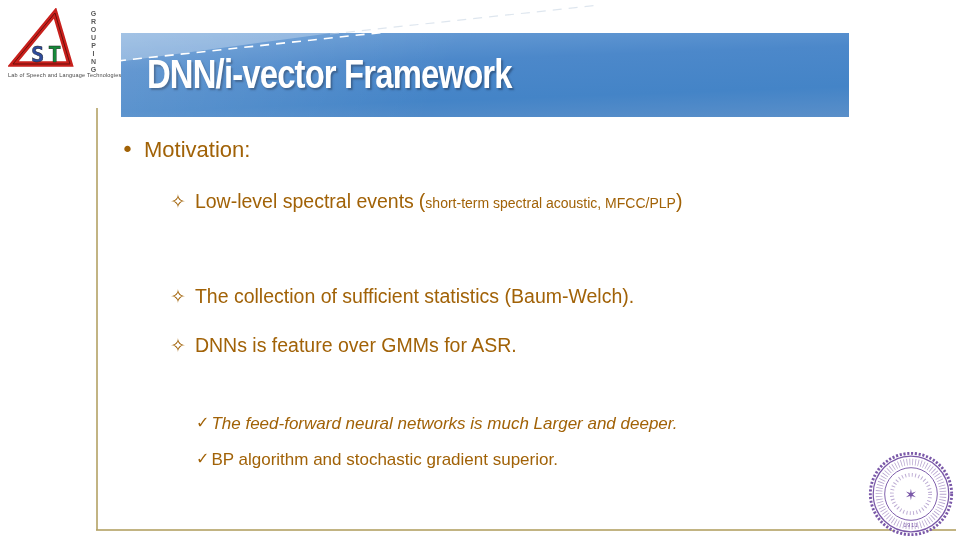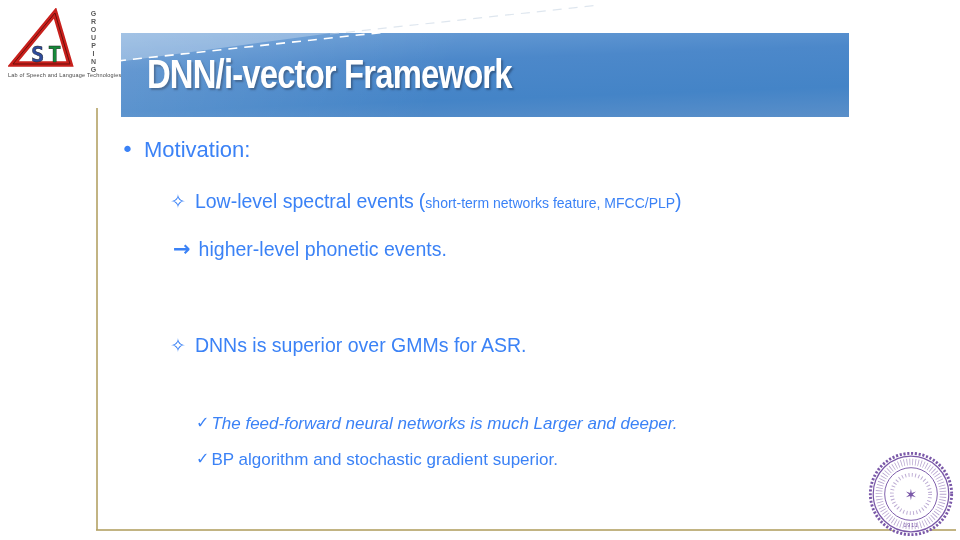--- a/index.html
+++ b/index.html
@@ -45,21 +45,21 @@
   .slide-title{
     position:absolute;left:26px;top:21px;
     font-size:40px;font-weight:bold;color:#ffffff;line-height:1;
     letter-spacing:-1px;white-space:nowrap;
     transform:scaleX(0.82);transform-origin:left top;
     text-shadow:2px 2px 2px rgba(30,50,80,0.5);
   }
   .dash-svg{position:absolute;left:0;top:0;width:960px;height:540px;pointer-events:none;}
 
   
-  .line{position:absolute;white-space:nowrap;line-height:1.15;color:#3b82f6;}
+  .line{position:absolute;white-space:nowrap;line-height:1.15;color:#a16207;}
   .mk{font-family:"DejaVu Sans","Liberation Sans",sans-serif;}
   .l-mot{left:121px;top:137px;font-size:22px;}
   .l-mot .mk{margin-right:10px;}
   .l-d{font-size:19.5px;left:170px;}
   .l-d .mk{font-size:19px;margin-right:9px;}
   .l-d1{top:190px;}
   .l-arrow{left:173px;top:237px;font-size:19.5px;}
   .l-arrow .mk{font-size:21px;font-weight:bold;margin-right:8px;}
   .l-d2{top:285px;}
   .l-d3{top:334px;}
@@ -100,30 +100,30 @@
   <svg class="dash-svg">
     <line x1="117" y1="61" x2="600" y2="9" stroke="#ffffff" stroke-width="1.6" stroke-dasharray="9 7"></line>
     <line x1="330" y1="34" x2="600" y2="5" stroke="#c9d6e4" stroke-width="1.2" stroke-dasharray="9 7" opacity="0.6"></line>
   </svg>
 
   <div class="line l-mot">
     <span class="mk">•</span><span>Motivation:</span>
   </div>
 
   <div class="line l-d l-d1">
-    <span class="mk">✧</span><span>Low-level spectral events</span><span class="po">(</span><span class="small-paren">short-term networks feature, MFCC/PLP</span><span>)</span>
-  </div>
-
-  <div class="line l-arrow">
-    <span class="mk">→</span><span>higher-level phonetic events.</span>
+    <span class="mk">✧</span><span>Low-level spectral events</span><span class="po">(</span><span class="small-paren">short-term spectral acoustic, MFCC/PLP</span><span>)</span>
   </div>
 
 
+  <div class="line l-d l-d2">
+    <span class="mk">✧</span><span>The collection of sufficient statistics (Baum-Welch).</span>
+  </div>
+
   <div class="line l-d l-d3">
-    <span class="mk">✧</span><span>DNNs is superior over GMMs for ASR.</span>
+    <span class="mk">✧</span><span>DNNs is feature over GMMs for ASR.</span>
   </div>
 
 
   <div class="line l-c l-c2">
     <span class="mk">✓</span><span>The feed-forward neural networks is much Larger and deeper.</span>
   </div>
 
   <div class="line l-c l-c3">
     <span class="mk">✓</span><span>BP algorithm and stochastic gradient superior.</span>
   </div>

